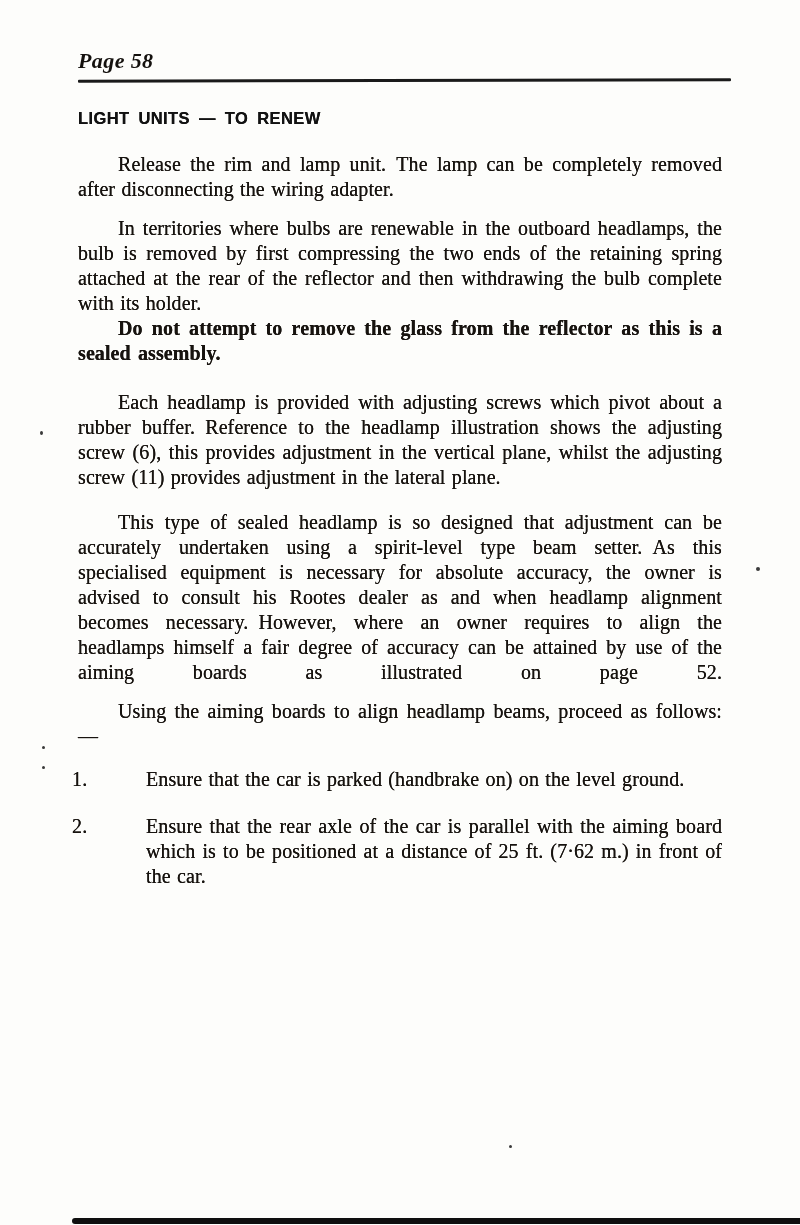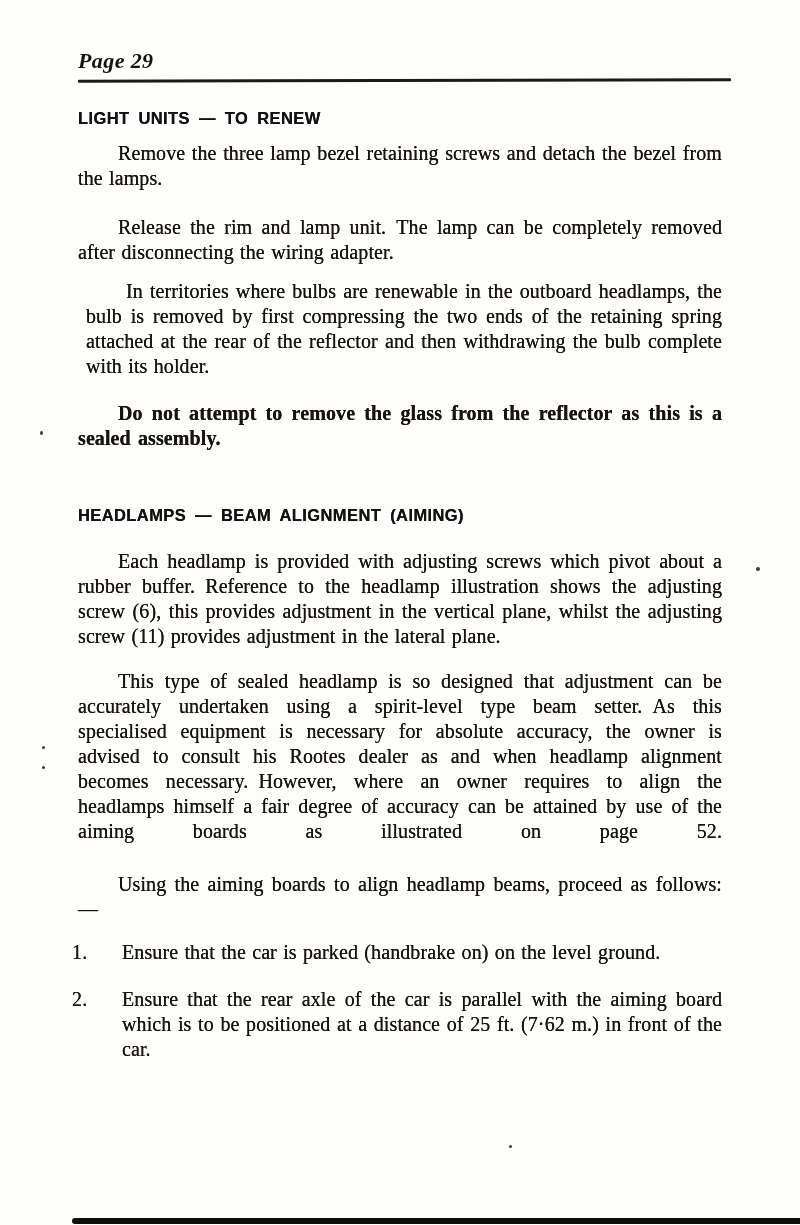--- a/index.html
+++ b/index.html
@@ -52,48 +52,47 @@
     text-align: justify;
     text-indent: 40px;
     margin: 0;
     letter-spacing: 0.1px;
     word-spacing: 1.2px;
     text-shadow: 0 0 0.35px currentColor;
   }
   .mt-13 { margin-top: 13px; }
   .mt-16 { margin-top: 16px; }
   .mt-12 { margin-top: 24px; }
-  .mt-14 { margin-top: 14px; margin-left: 8px; }
+  .mt-14 { margin-top: 14px; }
   .mt-11 { margin-top: 24px; }
   .mt-20 { margin-top: 20px; }
   .warning {
     font-weight: 700;
-    margin-top: 22px;
     word-spacing: 2px;
   }
   .justify-last { text-align-last: justify; }
-  .mt-p8 { margin-top: 28px; }
+  .mt-p8 { margin-top: 14px; }
 
   .steps { margin-top: 18px; }
   .step {
     position: relative;
     font-family: "Liberation Serif", serif;
     font-size: 20px;
     line-height: 25px;
     text-shadow: 0 0 0.35px currentColor;
   }
   .step + .step { margin-top: 22px; }
   .step-num {
     position: absolute;
     left: -6px;
     top: 0;
     letter-spacing: 0.2px;
   }
   .step-text {
-    margin: 0 0 0 44px;
+    margin: 0 0 0 68px;
     text-align: justify;
     letter-spacing: 0.1px;
     word-spacing: 1.2px;
     font-family: Liberation Serif, serif;
   }
 
   .edge-bar {
     position: absolute;
     left: 72px;
     right: 0;
@@ -112,35 +111,33 @@
   .speck-c { left: 40px;  top: 431px; width: 3px; height: 4px; }
   .speck-d { left: 42px;  top: 746px; width: 3px; height: 3px; }
   .speck-e { left: 42px;  top: 766px; width: 3px; height: 3px; }
 </style>
 </head>
 <body>
 
 <div class="page">
   <div class="content">
 
-    <div class="page-label">Page 29</div>
+    <div class="page-label">Page 58</div>
     <div class="header-rule"></div>
 
     <h2 class="sec-heading first">LIGHT UNITS — TO RENEW</h2>
 
-    <p class="body-p mt-13">Remove the three lamp bezel retaining screws and detach the bezel from the lamps.</p>
 
 
     <p class="body-p mt-12">Release the rim and lamp unit. The lamp can be completely removed after disconnecting the wiring adapter.</p>
 
     <p class="body-p mt-14">In territories where bulbs are renewable in the outboard headlamps, the bulb is removed by first compressing the two ends of the retaining spring attached at the rear of the reflector and then withdrawing the bulb complete with its holder.</p>
 
     <p class="body-p warning">Do not attempt to remove the glass from the reflector as this is a sealed assembly.</p>
 
-    <h2 class="sec-heading second">HEADLAMPS — BEAM ALIGNMENT (AIMING)</h2>
 
     <p class="body-p mt-11">Each headlamp is provided with adjusting screws which pivot about a rubber buffer. Reference to the headlamp illustration shows the adjusting screw (6), this provides adjustment in the vertical plane, whilst the adjusting screw (11) provides adjustment in the lateral plane.</p>
 
     <p class="body-p mt-20 justify-last">This type of sealed headlamp is so designed that adjustment can be accurately undertaken using a spirit-level type beam setter. As this specialised equipment is necessary for absolute accuracy, the owner is advised to consult his Rootes dealer as and when headlamp alignment becomes necessary. However, where an owner requires to align the headlamps himself a fair degree of accuracy can be attained by use of the aiming boards as illustrated on page 52.</p>
 
     <p class="body-p mt-p8">Using the aiming boards to align headlamp beams, proceed as follows:—</p>
 
     <div class="steps">
       <div class="step">
         <span class="step-num">1.</span>

